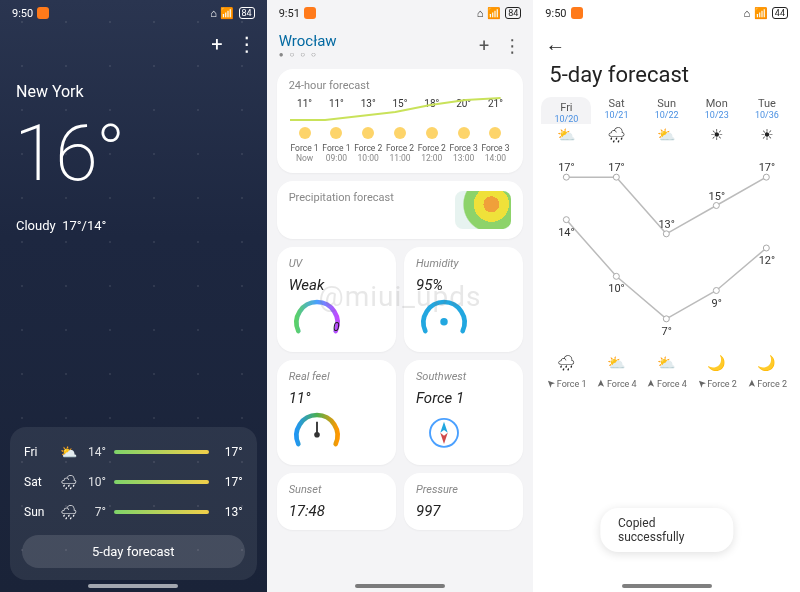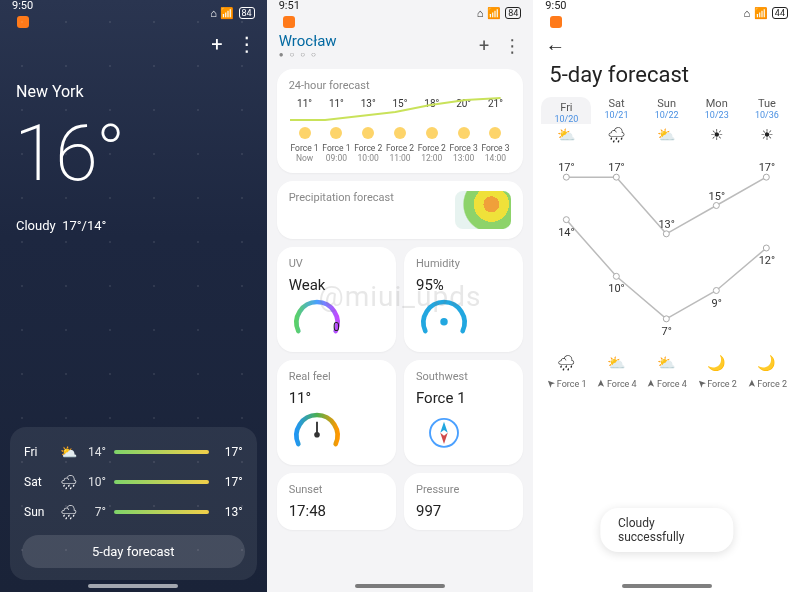--- a/index.html
+++ b/index.html
@@ -4,21 +4,21 @@
 <style>
   * { box-sizing: border-box; margin: 0; padding: 0; font-family: -apple-system, "Segoe UI", Roboto, sans-serif; }
   body { width: 800px; height: 592px; display: flex; background: #fff; overflow: hidden; }
   .screen { width: 266.66px; height: 592px; position: relative; overflow: hidden; }
   .s1 { background: linear-gradient(180deg, #2a3550 0%, #1d2740 40%, #1a2338 100%); color: #fff; }
   .s2 { background: #f4f4f6; color: #222; }
   .s3 { background: #fff; color: #222; }
 
   
   .status { height: 26px; display: flex; align-items: center; justify-content: space-between; padding: 0 12px; font-size: 11px; color: inherit; }
-  .status .left { display: flex; align-items: center; gap: 4px; flex-direction: column; }
+  .status .left { display: flex; align-items: center; gap: 4px; }
   .status .right { display: flex; align-items: center; gap: 4px; }
   .s1 .status { color: #fff; }
   .s2 .status, .s3 .status { color: #222; }
   .orange-dot { width: 12px; height: 12px; border-radius: 3px; background: #ff7a1a; display:inline-block; }
   .batt { border: 1px solid currentColor; border-radius: 3px; padding: 0 2px; font-size: 9px; }
   .icn { font-size: 11px; }
 
   
   .s1 .top-actions { position: absolute; top: 32px; right: 10px; display: flex; gap: 14px; font-size: 20px; }
   .s1 .city { position: absolute; top: 82px; left: 16px; font-size: 16px; }
@@ -46,21 +46,21 @@
   .hourly { position:relative; }
   .hourly .grid { display:flex; justify-content:space-between; text-align:center; }
   .hcol { flex:1; font-size: 9px; color:#666; }
   .hcol .t { font-size: 10px; color:#333; margin-bottom: 18px; }
   .hcol .sun { width: 12px; height:12px; border-radius:50%; background:#fdd46a; margin: 2px auto 4px; }
   .hcol .f { font-size: 8.5px; color:#555; }
   .hcol .time { font-size: 8.5px; color:#888; }
   .hourly svg.line { position:absolute; left:8px; right:8px; top:26px; width: calc(100% - 16px); height: 30px; }
 
   .precip-map { float:right; width:56px; height:38px; border-radius:8px; background: radial-gradient(circle at 65% 35%, #f0a03a 0 18%, #efe13a 18% 40%, #8dd36a 40% 62%, transparent 65%), #e7f3f0; margin-left:6px;}
-  .grid2 { display:flex; gap:8px; margin: 0 10px; }
+  .grid2 { display:flex; gap:8px; margin: 0 10px; font-style: italic; }
   .grid2 .card { flex:1; margin:0; }
   .gauge { width: 56px; height: 40px; margin: 4px auto 0; }
   .uvval { text-align:center; font-size:12px; margin-top:-22px; }
 
   
   .s3 .back { font-size: 20px; padding: 6px 12px 0; color:#222; }
   .s3 h1 { font-size: 22px; font-weight: 400; padding: 6px 16px 10px; }
   .days-hdr { display:flex; padding: 0 8px; }
   .days-hdr .col { flex:1; text-align:center; }
   .days-hdr .d { font-size: 11px; color:#555; }
@@ -369,15 +369,15 @@
       <div class="col">🌙</div>
     </div>
   <div class="row-wind" id="winds">
       <div class="col"><span class="windarr" style="transform:rotate(225deg)">➤</span> Force 1</div>
       <div class="col"><span class="windarr" style="transform:rotate(270deg)">➤</span> Force 4</div>
       <div class="col"><span class="windarr" style="transform:rotate(270deg)">➤</span> Force 4</div>
       <div class="col"><span class="windarr" style="transform:rotate(225deg)">➤</span> Force 2</div>
       <div class="col"><span class="windarr" style="transform:rotate(270deg)">➤</span> Force 2</div>
     </div>
 
-  <div class="toast">Cloudy successfully</div>
+  <div class="toast">Copied successfully</div>
   <div class="homebar"></div>
 </div>
 
 </body></html>

